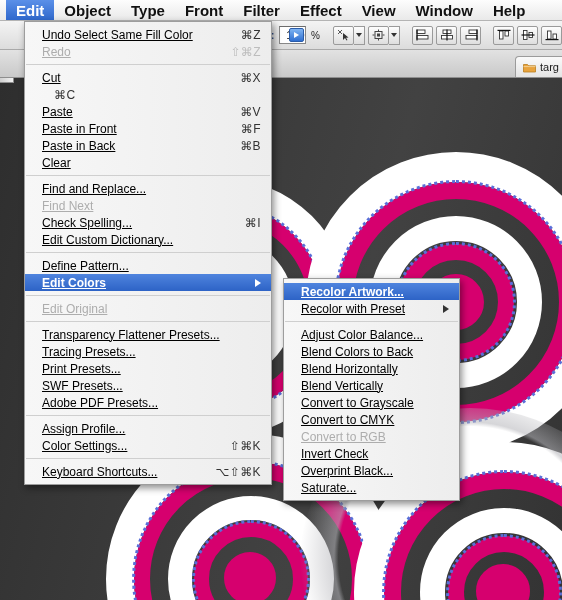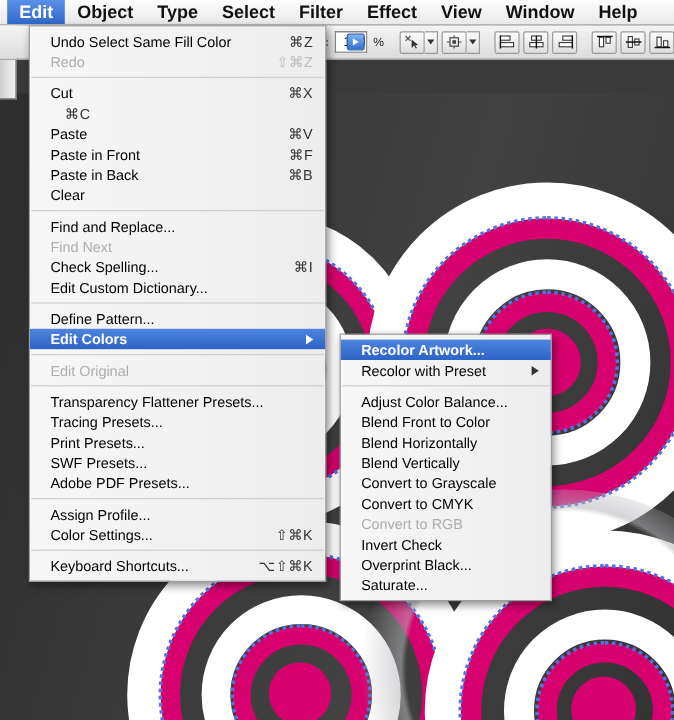--- a/index.html
+++ b/index.html
@@ -121,21 +121,21 @@
   }
   #edit-menu { left: 24px; top: 21px; width: 248px; }
   #edit-colors-submenu { left: 283px; top: 278px; width: 177px; }
 
   .mi {
     position: relative; height: 17px;
     display: flex; align-items: center;
     padding: 0 10px 0 17px;
     font-size: 12px; color: #000; white-space: nowrap;
   }
-  .mi .label { flex: 1; }
+  .mi .label { flex: 1; text-decoration: underline; }
   .mi .key { font-size: 12px; color: #333; letter-spacing: .4px; padding-left: 12px; }
   .mi.disabled { color: #adadad; }
   .mi.disabled .key { color: #bdbdbd; }
   .mi.sel { background: linear-gradient(#4f84de,#2d63c6); color: #fff; font-weight: bold; }
   .sub-arrow {
     width:0;height:0;border-top:4px solid transparent;border-bottom:4px solid transparent;
     border-left:6px solid #333; margin-left:8px;
   }
   .mi.sel .sub-arrow { border-left-color:#fff; }
   .sep { height: 1px; background: #cfcfcf; margin: 4px 1px; }
@@ -272,26 +272,37 @@
       <div class="tb-btn">
         <svg width="14" height="12" viewBox="0 0 14 12">
             <rect x="2.5" y="2" width="3.5" height="8" fill="#fff" stroke="#333" stroke-width=".9"></rect>
             <rect x="8" y="5" width="3.5" height="5" fill="#fff" stroke="#333" stroke-width=".9"></rect>
             <path d="M0.5 10.6 H13.5" stroke="#111" stroke-width="1.2"></path>
           </svg>
       </div>
     </div>
   </div>
 
+  <div class="tabbar">
+    <div class="doctab">
+      <span class="folder-icon">
+        <svg width="13" height="11" viewBox="0 0 13 11">
+            <path d="M0.5 2.5 H4.5 L5.8 3.8 H12.5 V10 H0.5 Z" fill="#e8a33d" stroke="#b97d1e" stroke-width=".8"></path>
+            <path d="M0.5 4.6 H12.5" stroke="#f5d9a5" stroke-width=".8"></path>
+          </svg>
+      </span>
+      <span>targ</span>
+    </div>
+  </div>
 
   <div class="menubar">
     <div class="mb-item active">Edit</div>
     <div class="mb-item">Object</div>
     <div class="mb-item">Type</div>
-    <div class="mb-item">Select</div>
+    <div class="mb-item">Front</div>
     <div class="mb-item">Filter</div>
     <div class="mb-item">Effect</div>
     <div class="mb-item">View</div>
     <div class="mb-item">Window</div>
     <div class="mb-item">Help</div>
   </div>
 
   <div class="menu" id="edit-menu">
       <div class="mi">
         <span class="label">Undo Select Same Fill Color</span>
@@ -387,21 +398,21 @@
       </div>
       <div class="mi">
         <span class="label">Recolor with Preset</span>
         <span class="sub-arrow"></span>
       </div>
       <div class="sep"></div>
       <div class="mi">
         <span class="label">Adjust Color Balance...</span>
       </div>
       <div class="mi">
-        <span class="label">Blend Front to Color</span>
+        <span class="label">Blend Colors to Back</span>
       </div>
       <div class="mi">
         <span class="label">Blend Horizontally</span>
       </div>
       <div class="mi">
         <span class="label">Blend Vertically</span>
       </div>
       <div class="mi">
         <span class="label">Convert to Grayscale</span>
       </div>

